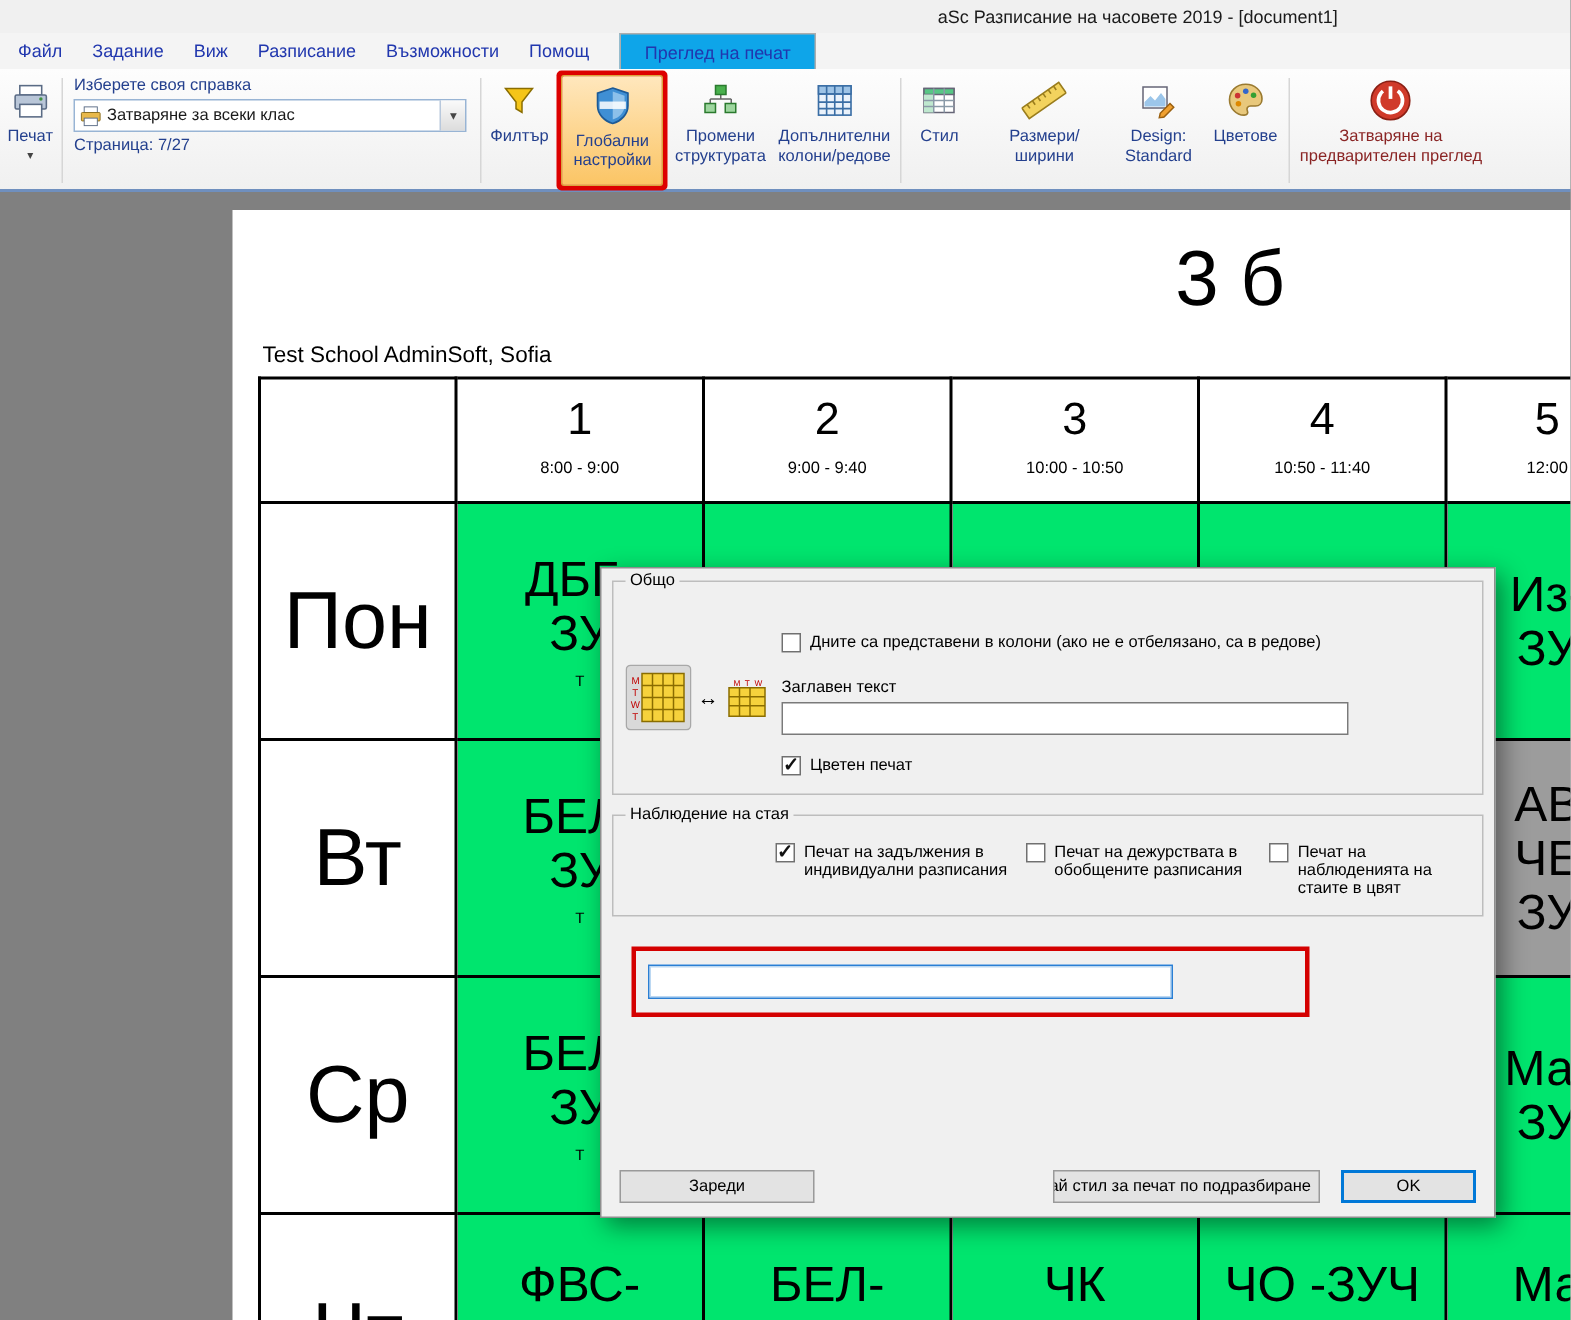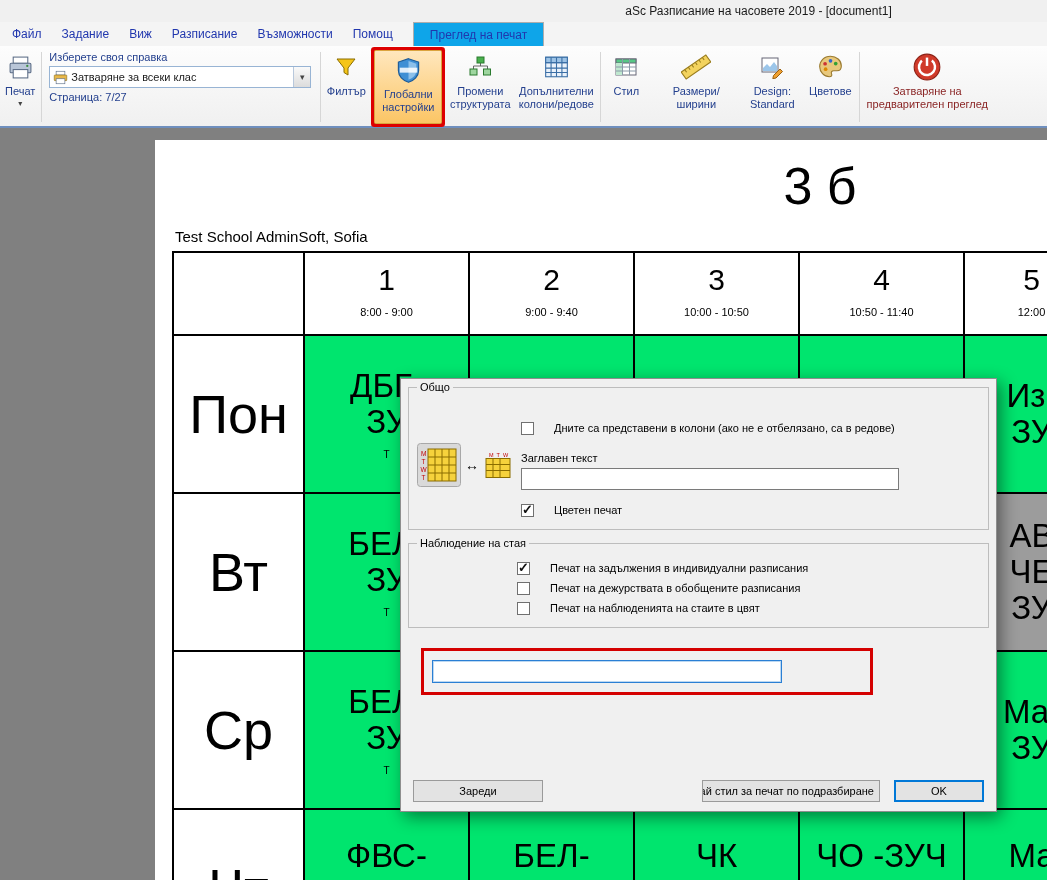--- a/index.html
+++ b/index.html
@@ -68,29 +68,29 @@
   .dlg-close{position:absolute;top:2px;right:6px;width:30px;height:20px;display:flex;
     align-items:center;justify-content:center;font-size:13px;color:#333;cursor:default}
   .dlg-close::after{content:"✕"}
   .dlg-body{padding:4px 7px 0 7px}
   .group{position:relative;border:1px solid #bdbdbd;padding:16px 10px 12px 8px;margin-top:4px;background:#f0f0f0}
   .group-label{position:absolute;top:-7px;left:8px;background:#f0f0f0;padding:0 3px}
   .gen-grid{display:flex}
   .orient{display:flex;align-items:center;gap:4px;width:104px;flex:none;margin-top:8px}
   .arrow-swap::after{content:"↔";font-size:14px;font-weight:bold}
   .gen-right{flex:1}
-  .cbrow{display:flex;align-items:flex-start;gap:20px;cursor:default}
+  .cbrow{display:flex;align-items:flex-start;gap:6px;cursor:default}
   .cb{width:13px;height:13px;background:#fff;border:1px solid #707070;flex:none;position:relative;margin-top:0}
   .cb[data-checked="true"]::after{content:"✓";position:absolute;left:0px;top:-3px;font-size:13px;font-weight:bold;color:#111}
   .gen-right .cbrow.first{margin-top:18px}
   .field-label{margin:17px 0 4px 0}
   .txt{width:378px;height:22px;background:#fff;border:1px solid #7a7a7a;font:inherit;padding:0 4px}
   .cbrow.color{margin-top:14px}
   .group.sup{margin-top:13px;padding-bottom:12px}
-  .sup-rows{margin-left:100px;display:flex;flex-direction:column;gap:7px;margin-top:2px}
+  .sup-rows{margin-left:100px;display:flex;gap:7px;margin-top:2px}
   .red-zone{border:3px solid #d40000;margin:20px 0 0 13px;width:452px;padding:4px 8px 9px 8px}
   .txt2{display:block;width:350px;height:23px;background:#fff;border:1px solid #2a7fd4;
     box-shadow:inset 0 0 0 1px #bcd8f2;margin-top:5px;font:inherit;padding:0 4px;outline:none}
   .dlg-buttons{position:absolute;left:12px;right:12px;bottom:9px;display:flex;align-items:flex-start}
   .btn{height:22px;background:#e3e3e3;border:1px solid #9a9a9a;font-size:11px;display:flex;
     align-items:center;justify-content:center;cursor:default}
   .btn-load{width:130px}
   .btn-default-style{width:178px;margin-left:auto;overflow:hidden;white-space:nowrap;
     justify-content:flex-end;padding-right:5px}
   .btn-ok{width:90px;margin-left:14px;border:2px solid #0078d7}

